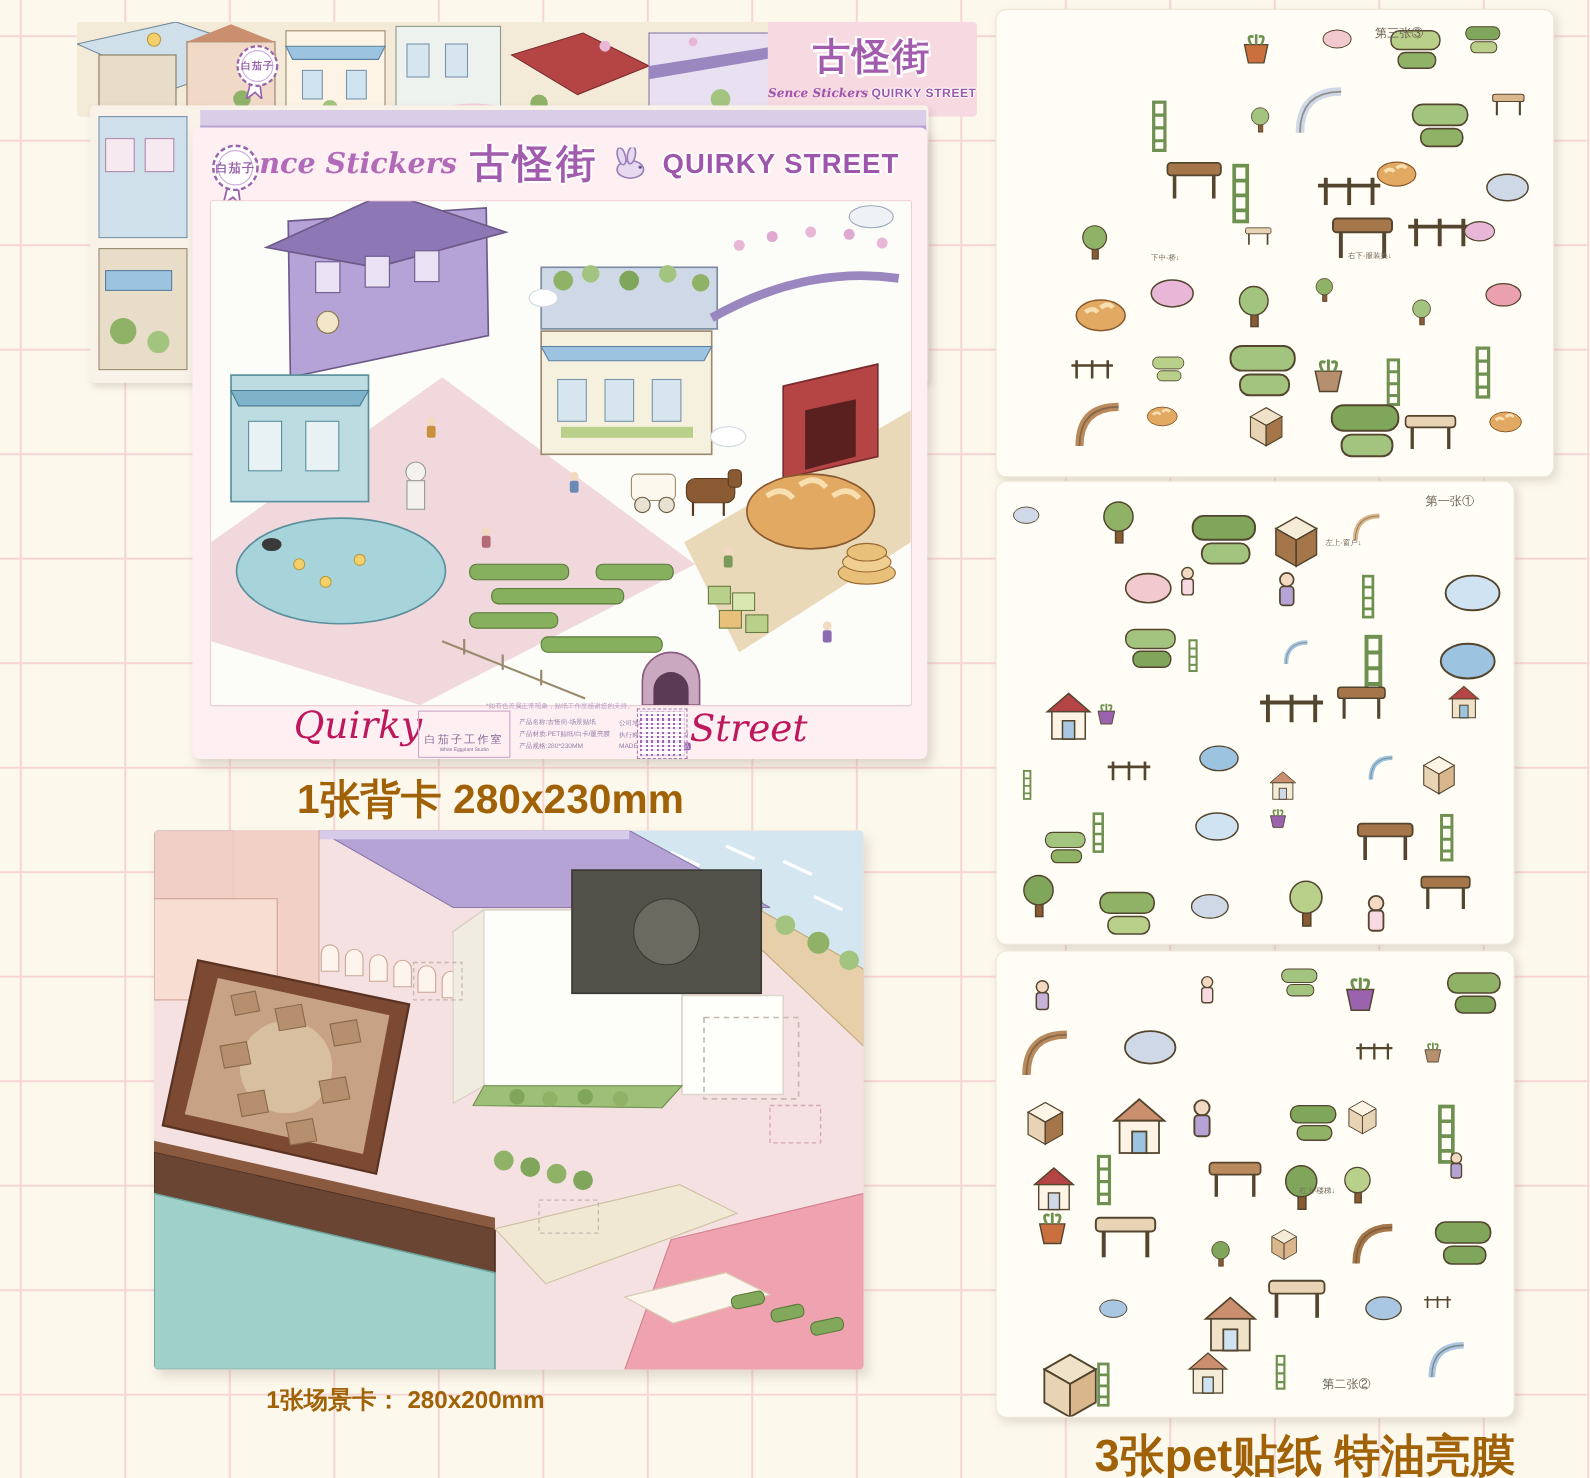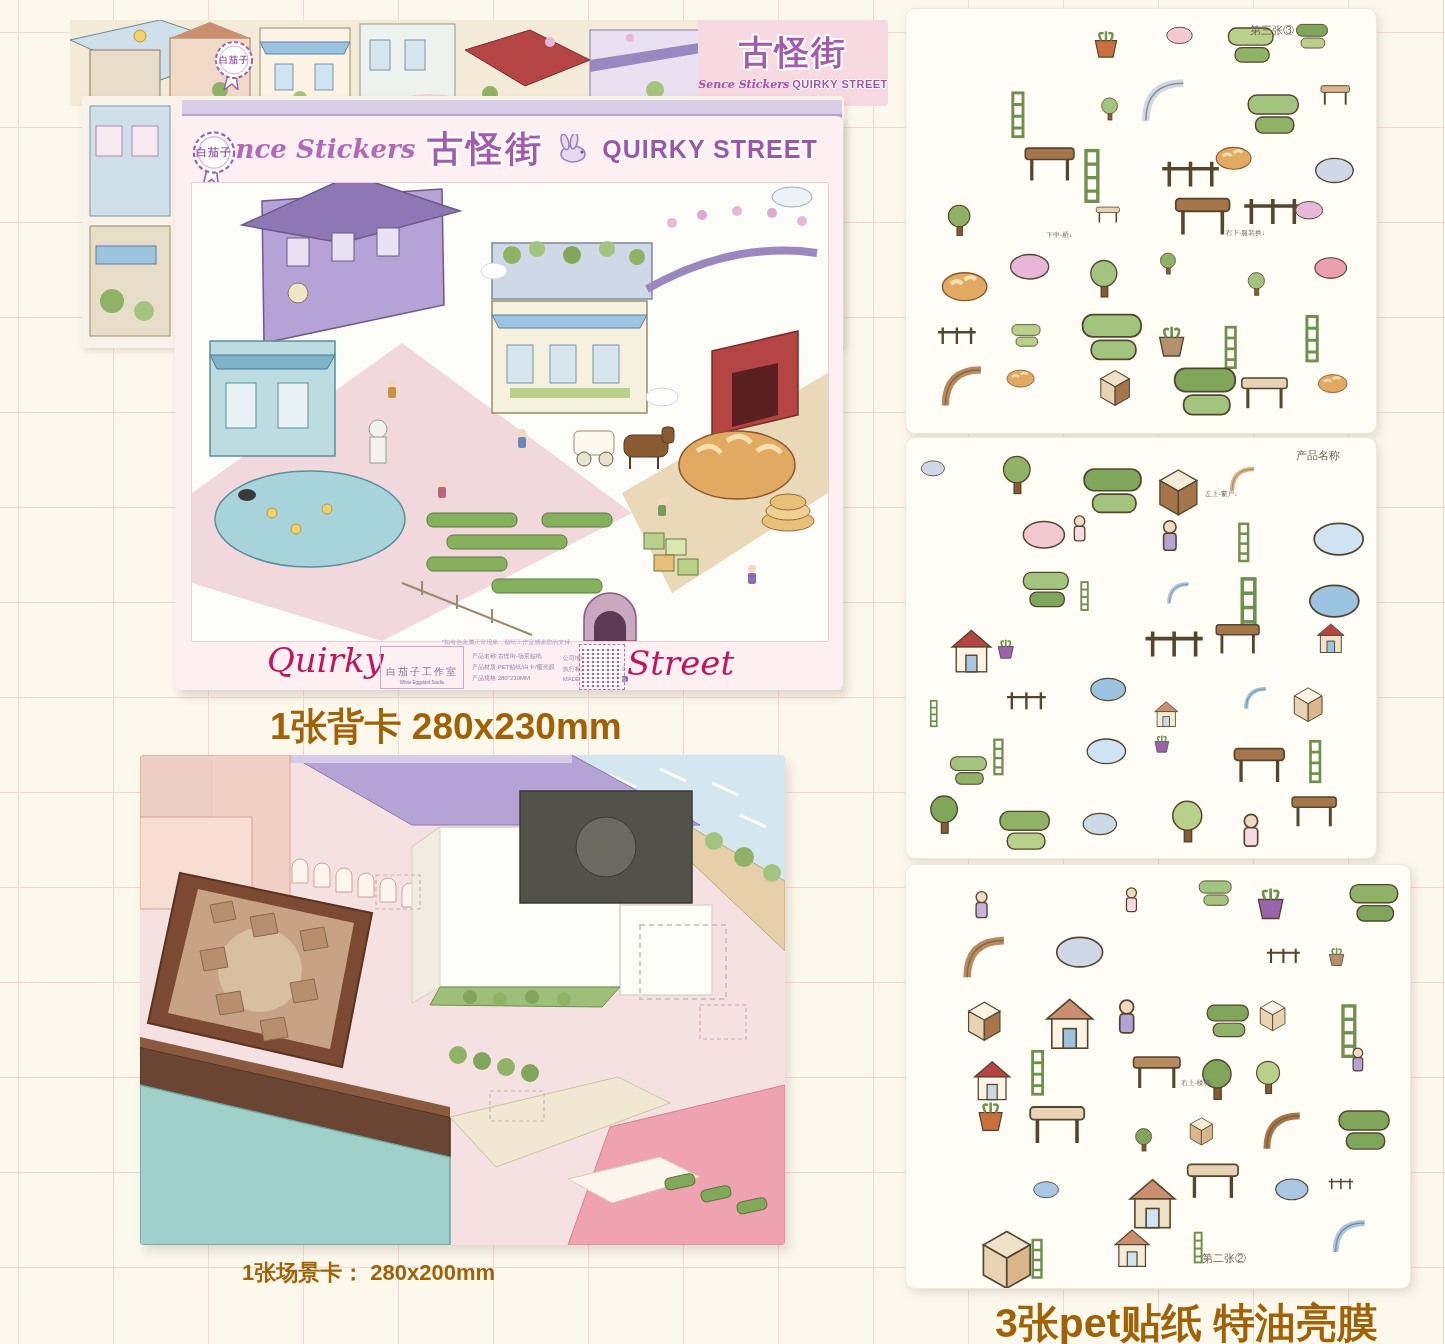--- a/index.html
+++ b/index.html
@@ -62,23 +62,23 @@
   .caption{position:absolute;font-weight:bold;color:#a16207;white-space:nowrap;}
   #cap1{left:270px;top:702px;font-size:37px;}
   #cap2{left:242px;top:1258px;font-size:22px;}
   #cap3{left:995px;top:1296px;font-size:41px;text-align:right;}
   
   #scene-card{left:140px;top:755px;width:645px;height:490px;border-radius:4px;overflow:hidden;background:#f5e1e1;
         box-shadow:4px 6px 10px rgba(170,150,140,.3);}
   
   .sheet{position:absolute;left:905px;width:470px;background:#fffdf5;border:1px solid #efe7d8;
         border-radius:10px;box-shadow:3px 4px 8px rgba(170,150,140,.28);overflow:hidden;}
-  #sheet1{top:8px;height:424px;}
+  #sheet1{top:8px;height:424px;padding-left:36px;}
   #sheet2{top:437px;height:420px;}
-  #sheet3{top:864px;height:423px;padding-left:34px;}
+  #sheet3{top:864px;height:423px;}
   .sheet-label{position:absolute;font-size:11px;color:#6d6155;white-space:nowrap;}
   .mini-tag{position:absolute;font-size:8px;color:#7a6c5e;white-space:nowrap;transform:scale(.85);}
   svg{display:block;}
 </style>
 </head>
 <body>
 
 <div id="banner" class="abs">
   <svg class="illo" viewBox="0 0 648 86">
     <rect x="0" y="0" width="648" height="86" fill="#f4ead8"></rect>
@@ -712,21 +712,21 @@
       <g transform="translate(333.3,376.4) scale(1.67)">
         <circle cx="7" cy="4" r="4" fill="#f2d9c2" stroke="#54452f"></circle>
         <rect x="3" y="8" width="8" height="11" rx="2" fill="#f7d9e2" stroke="#54452f"></rect>
       </g>
       <g transform="translate(386.1,358.9) scale(1.47)">
         <rect x="0" y="0" width="30" height="7" rx="2" fill="#a5764a" stroke="#54452f"></rect>
         <line x1="4" y1="7" x2="4" y2="20" stroke="#54452f" stroke-width="2"></line>
         <line x1="26" y1="7" x2="26" y2="20" stroke="#54452f" stroke-width="2"></line>
       </g>
     </svg>
-  <span class="sheet-label" style="left:390px;top:10px;">产品名称</span>
+  <span class="sheet-label" style="left:390px;top:10px;">第一张①</span>
   <span class="mini-tag" style="left:296px;top:50px;">左上-窗户↓</span>
 </div>
 
 <div id="sheet3" class="sheet">
   <svg class="doodads" viewBox="0 0 470 423" width="470" height="423">
       <g transform="translate(32.0,26.6) scale(1.37)">
         <circle cx="7" cy="4" r="4" fill="#f2d9c2" stroke="#54452f"></circle>
         <rect x="3" y="8" width="8" height="11" rx="2" fill="#c5b3da" stroke="#54452f"></rect>
       </g>
       <g transform="translate(182.7,22.8) scale(1.25)">

